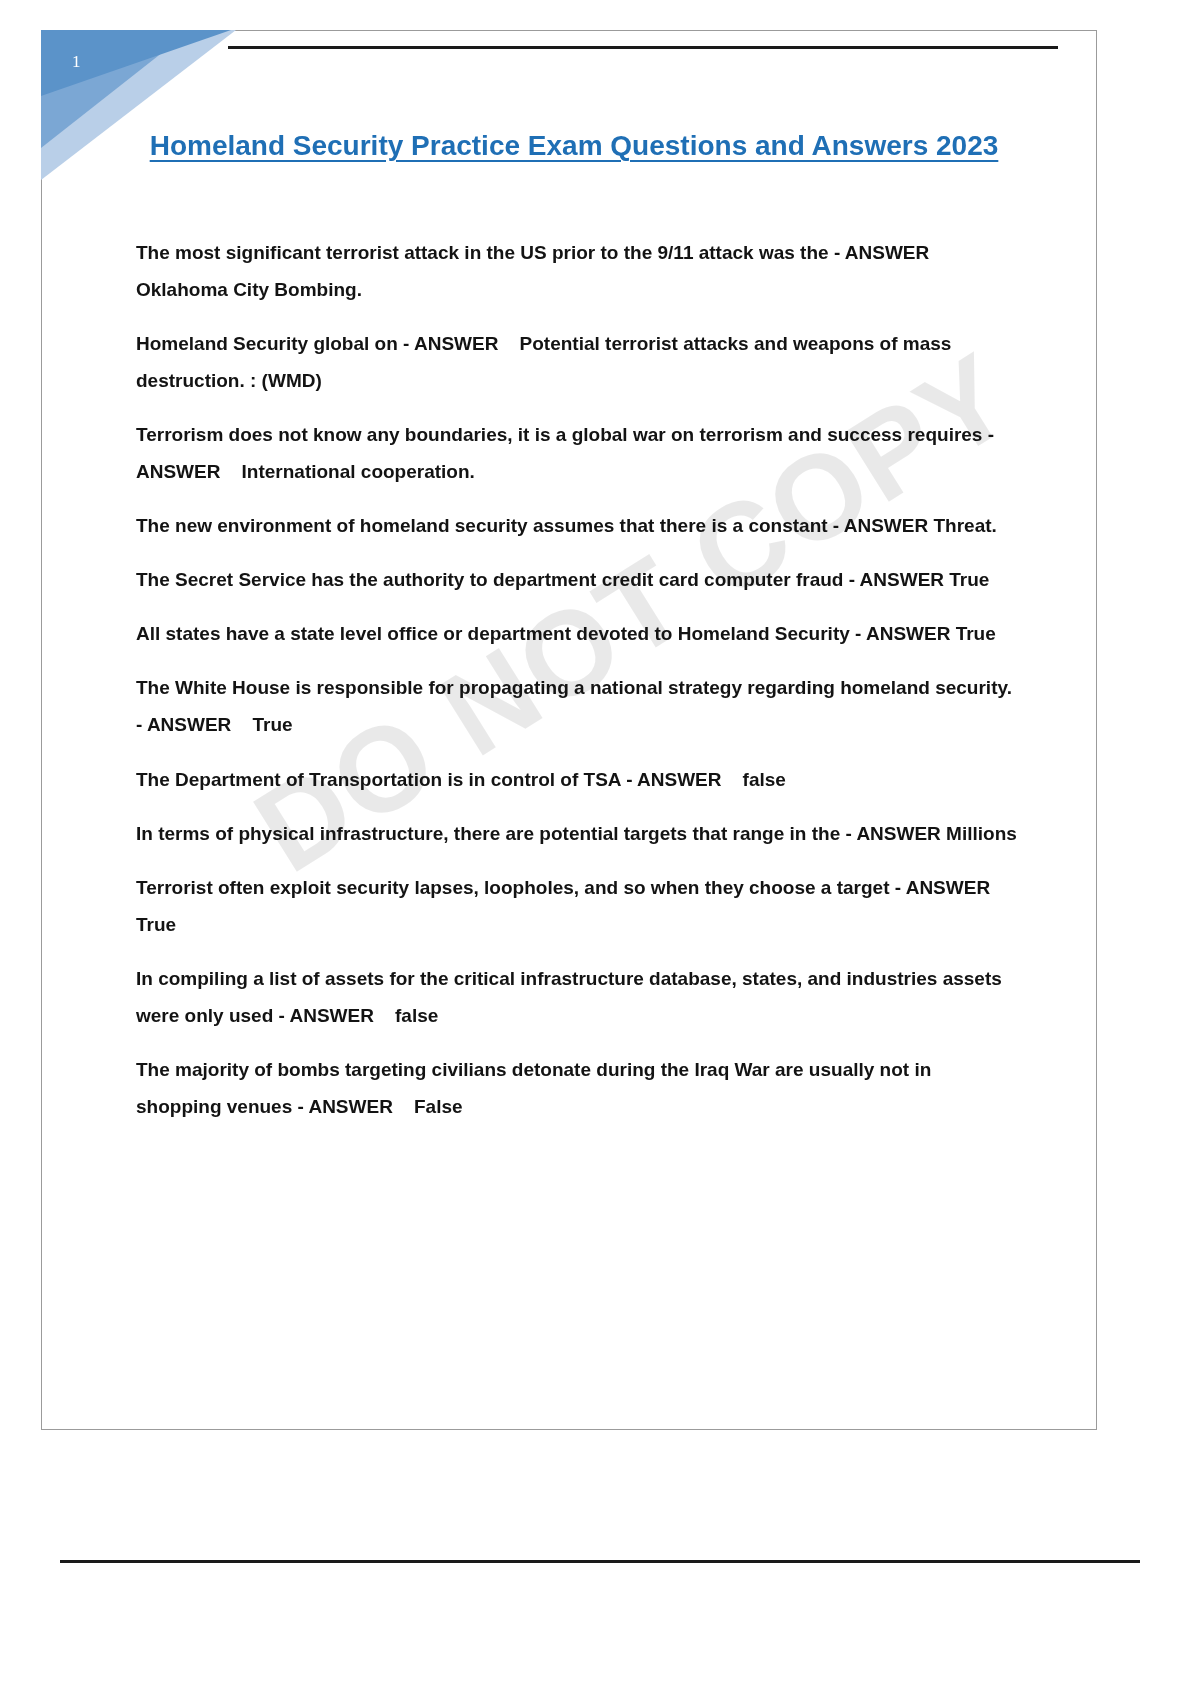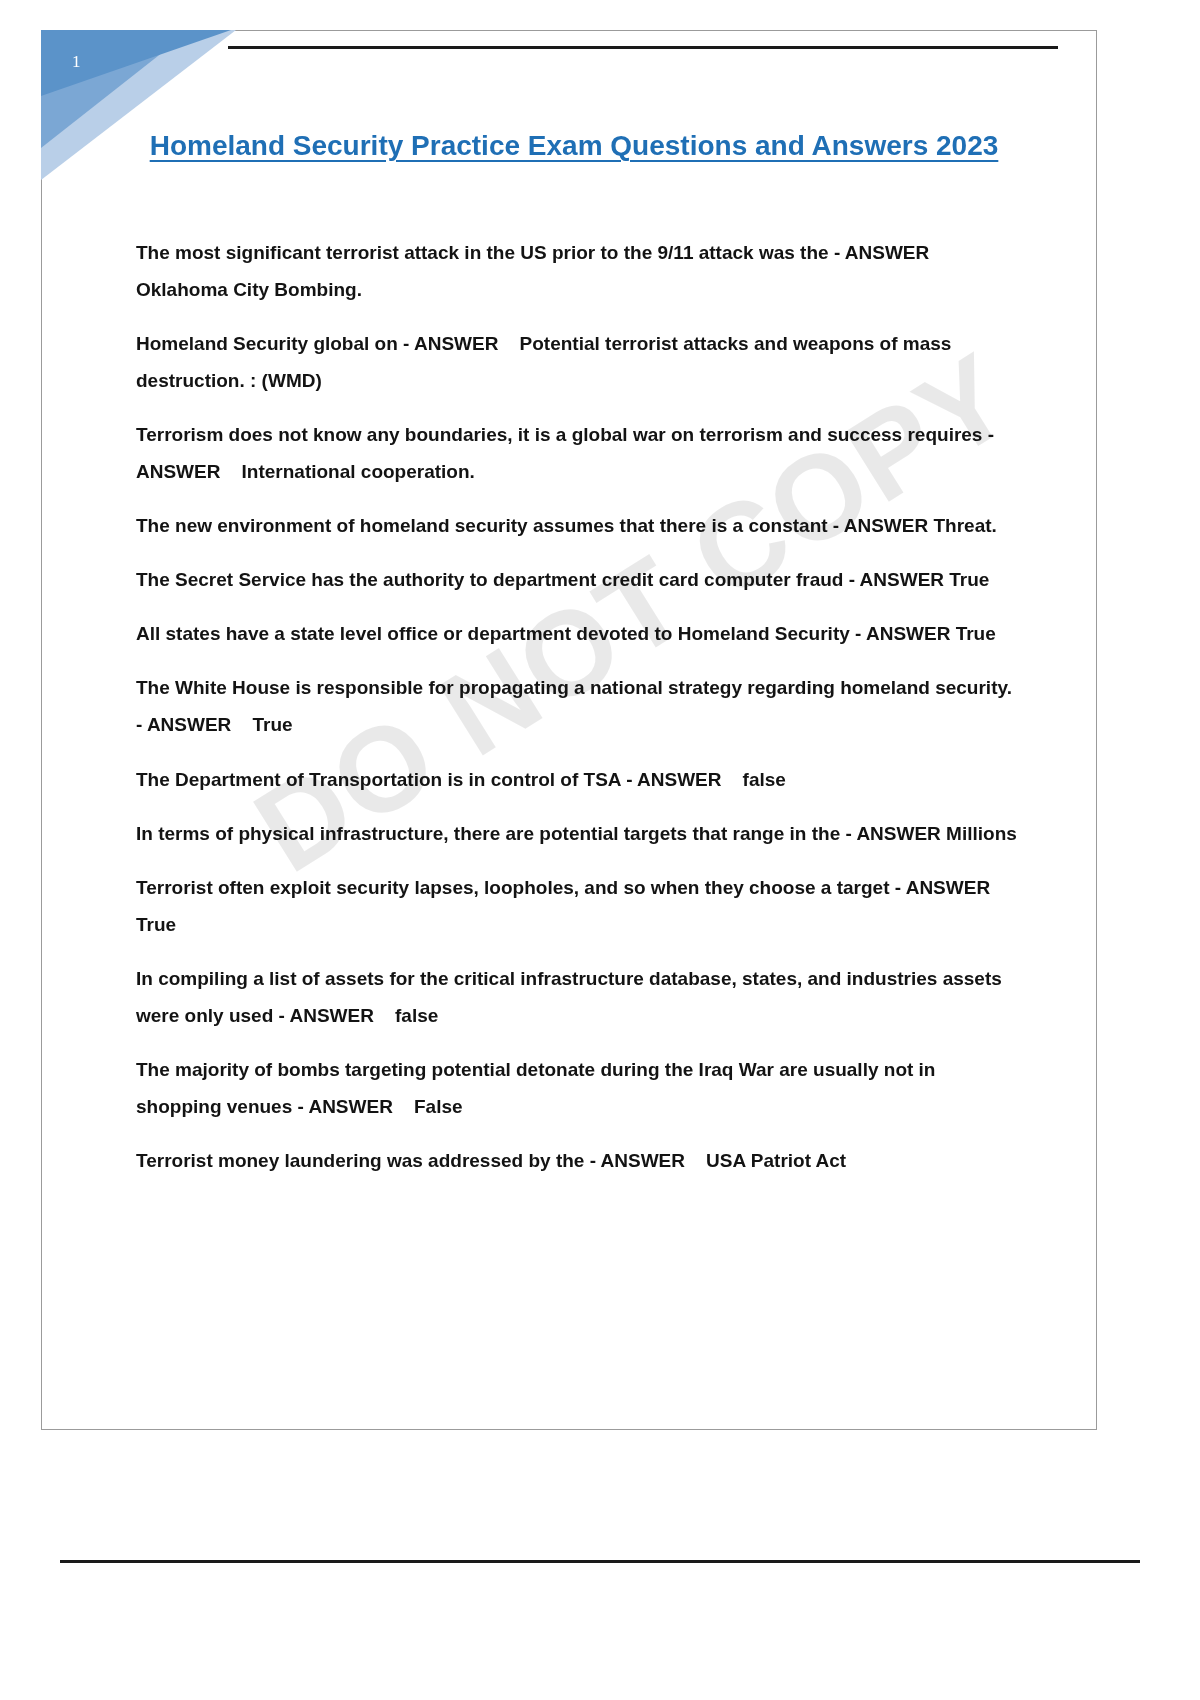--- a/index.html
+++ b/index.html
@@ -190,20 +190,19 @@
       <div class="qa-item">Homeland Security global on - ANSWER    Potential terrorist attacks and weapons of mass destruction. : (WMD)</div>
       <div class="qa-item">Terrorism does not know any boundaries, it is a global war on terrorism and success requires - ANSWER    International cooperation.</div>
       <div class="qa-item">The new environment of homeland security assumes that there is a constant - ANSWER Threat.</div>
       <div class="qa-item">The Secret Service has the authority to department credit card computer fraud - ANSWER True</div>
       <div class="qa-item">All states have a state level office or department devoted to Homeland Security - ANSWER True</div>
       <div class="qa-item">The White House is responsible for propagating a national strategy regarding homeland security. - ANSWER    True</div>
       <div class="qa-item">The Department of Transportation is in control of TSA - ANSWER    false</div>
       <div class="qa-item">In terms of physical infrastructure, there are potential targets that range in the - ANSWER Millions</div>
       <div class="qa-item">Terrorist often exploit security lapses, loopholes, and so when they choose a target - ANSWER True</div>
       <div class="qa-item">In compiling a list of assets for the critical infrastructure database, states, and industries assets were only used - ANSWER    false</div>
-      <div class="qa-item">The majority of bombs targeting potential detonate during the Iraq War are usually not in shopping venues - ANSWER    False</div>
-      <div class="qa-item">Terrorist money laundering was addressed by the - ANSWER    USA Patriot Act</div>
+      <div class="qa-item">The majority of bombs targeting civilians detonate during the Iraq War are usually not in shopping venues - ANSWER    False</div>
     </div>
   </div>
 
   <div class="bottom-rule"></div>
 
 </div>
 
 </body></html>

